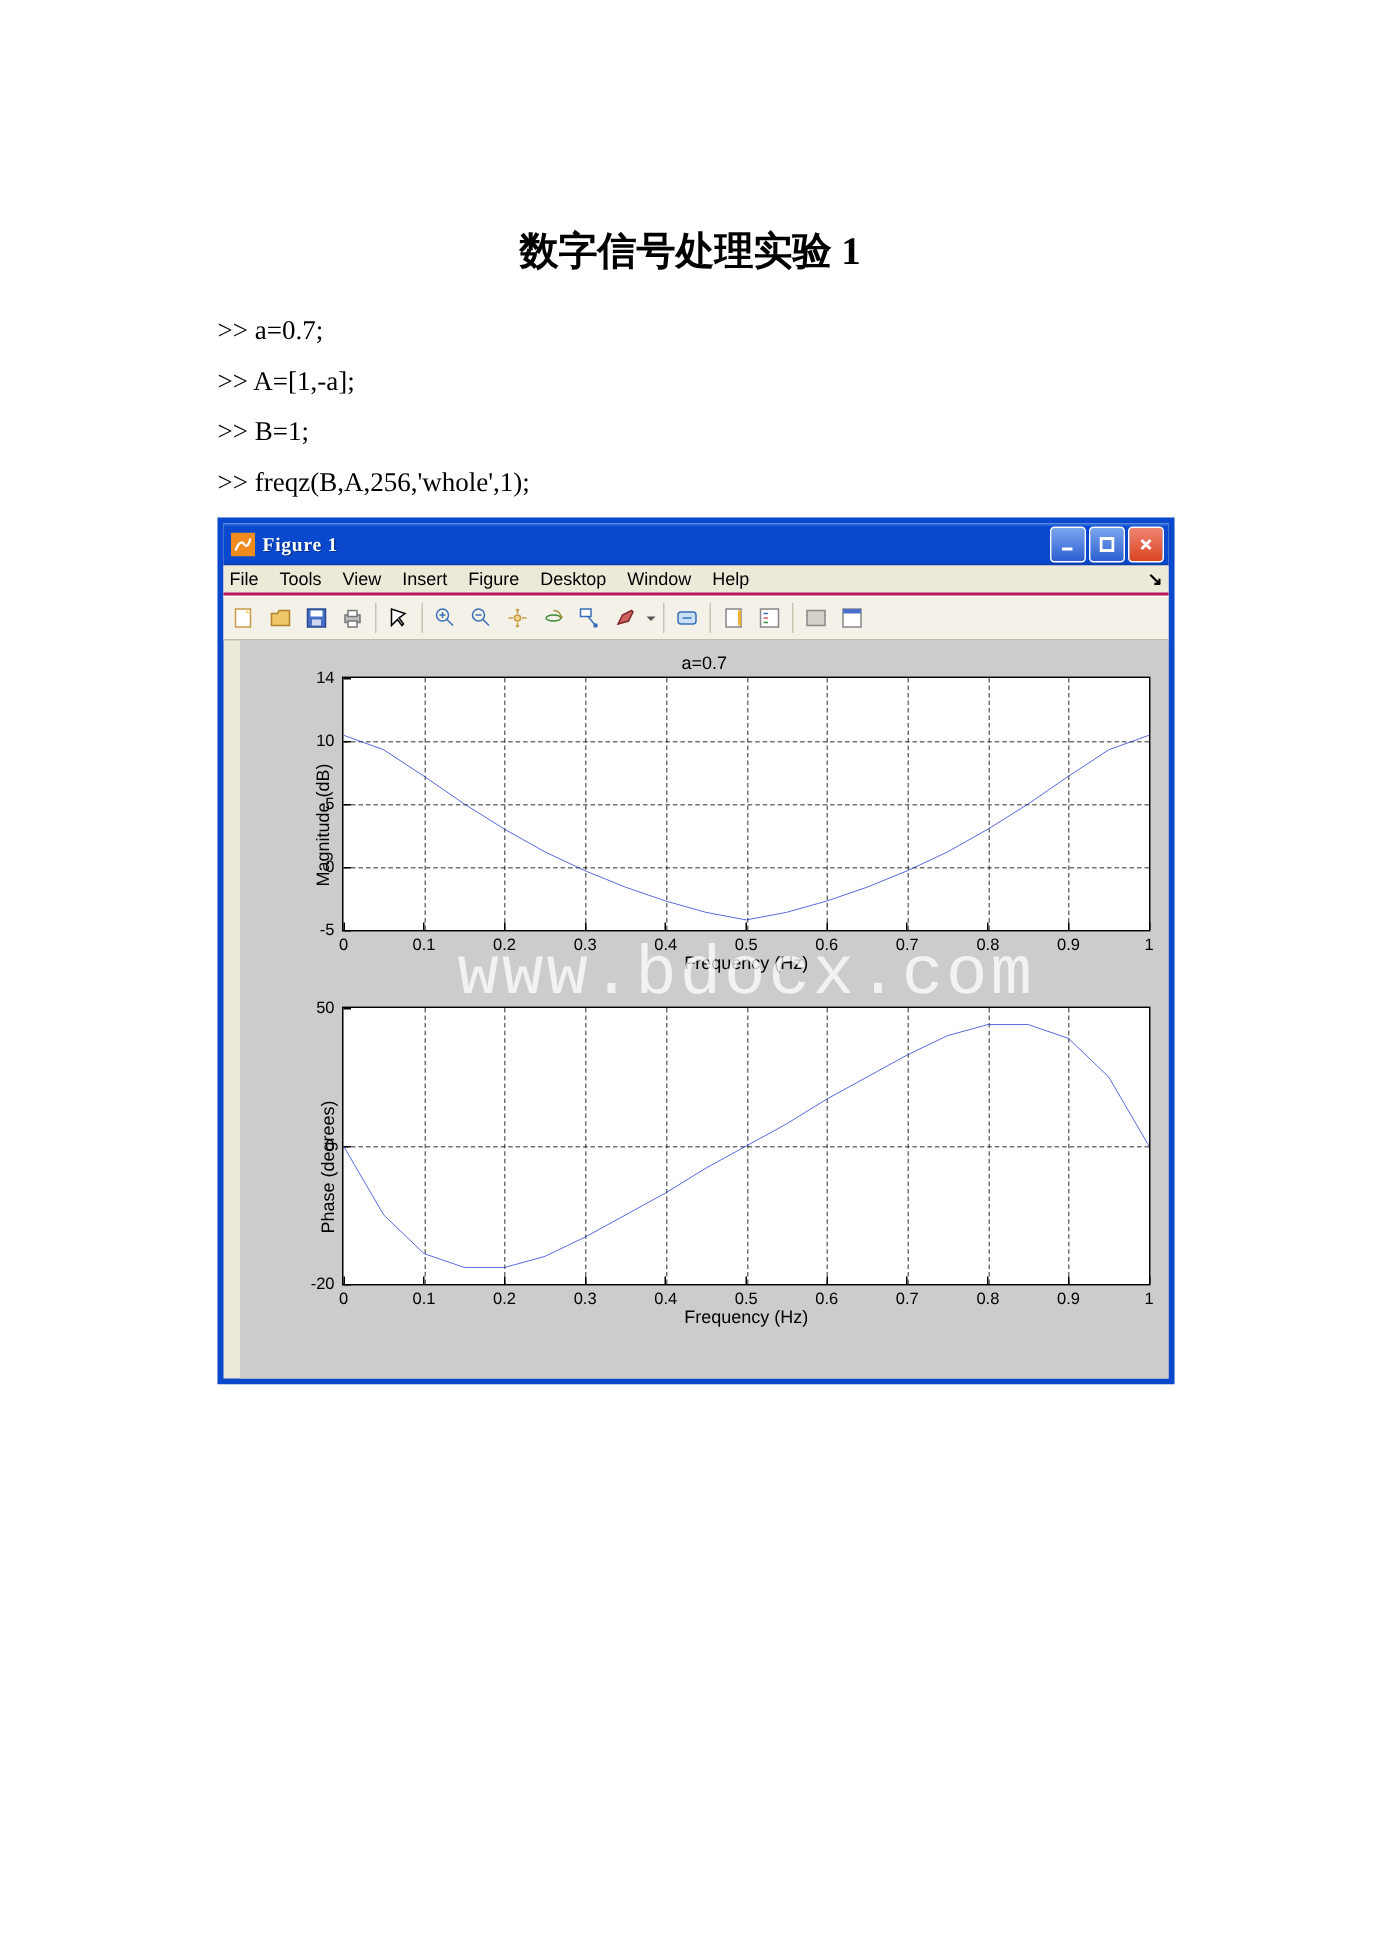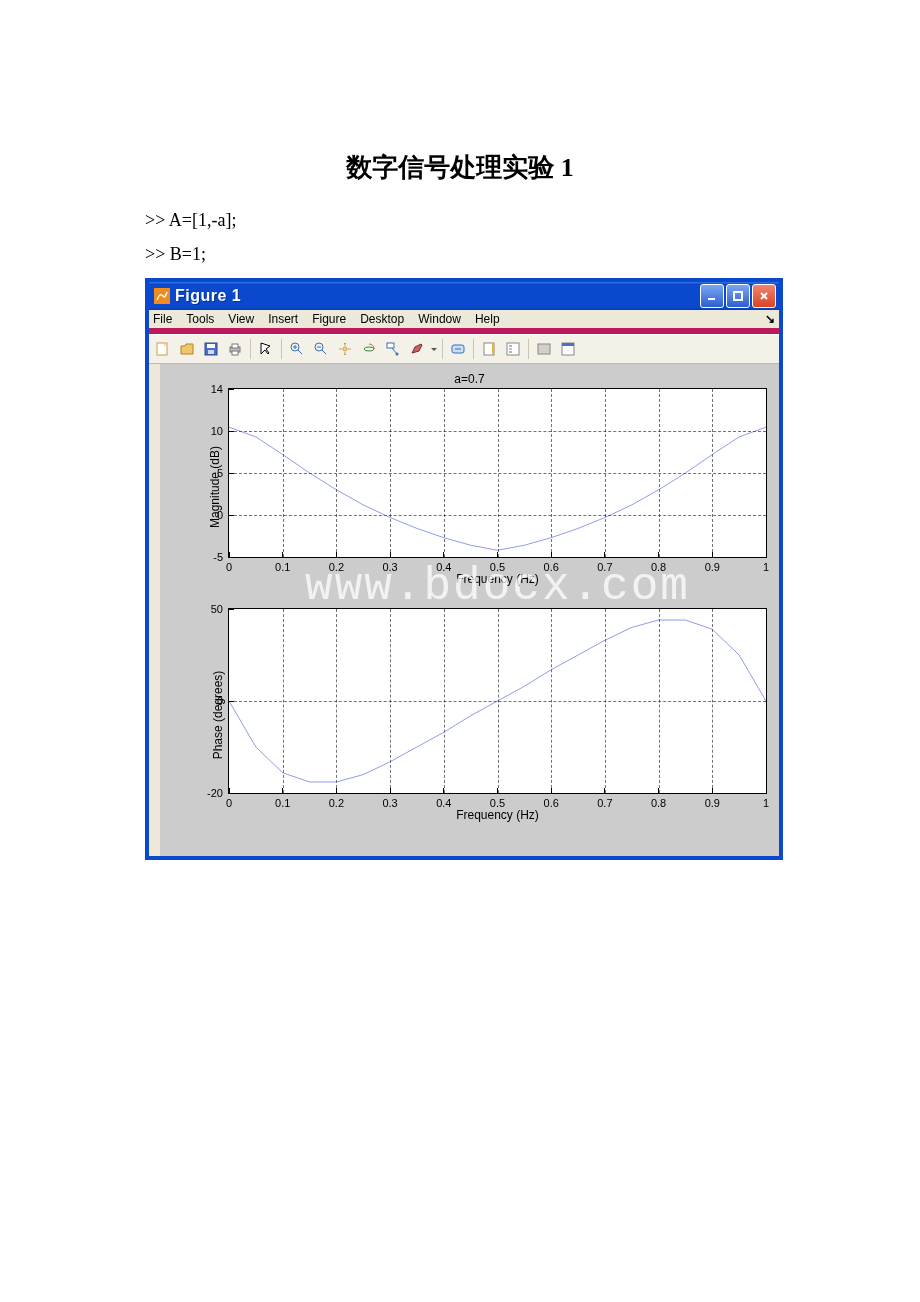--- a/index.html
+++ b/index.html
@@ -40,42 +40,42 @@
     font-family: "MS Sans Serif", Tahoma, sans-serif;
     font-weight: bold;
     font-size: 15px;
     padding: 0 3px 0 5px;
   }
   .titlebar .icon {
     width: 16px; height: 16px;
     display: inline-flex;
     margin-right: 5px;
   }
-  .titlebar .title-text { flex: 1; text-shadow: 1px 1px 0 #05318c; letter-spacing: 0.5px; font-family: Liberation Sans, sans-serif; font-size: 16px; }
+  .titlebar .title-text { flex: 1; text-shadow: 1px 1px 0 #05318c; letter-spacing: 0.5px; font-family: Liberation Serif, serif; font-size: 13px; }
   .winbtns { display: flex; gap: 2px; }
   .winbtn {
     width: 22px; height: 22px;
     border: 1px solid #ffffff;
     border-radius: 3px;
     display: flex; align-items: center; justify-content: center;
     font-family: Arial, sans-serif;
   }
   .winbtn.min, .winbtn.max { background: linear-gradient(to bottom, #7ba7ef, #2d5ed0); color: #fff; font-weight: bold; }
   .winbtn.close { background: linear-gradient(to bottom, #f08371, #d94521); color: #fff; font-weight: bold; }
   .winbtn svg { stroke: #fff; stroke-width: 2; }
   .menubar {
     background: #ece9d8;
     display: flex;
     align-items: center;
     font-family: Tahoma, sans-serif;
     font-size: 12px;
     color: #000;
     padding: 2px 4px;
     gap: 14px;
-    border-bottom: 6px solid #be185d;
+    border-bottom: 2px solid #be185d;
     position: relative;
   }
   .menubar .arrow-right {
     position: absolute; right: 4px; top: 2px;
     font-size: 12px; font-weight: bold;
   }
   .toolbar {
     background: #f4f2e8;
     display: flex;
     align-items: center;
@@ -175,22 +175,24 @@
     font-weight: 400;
     mix-blend-mode: normal;
   }
 </style>
 </head>
 <body>
 
 <div class="page-title">数字信号处理实验 1</div>
 
 <div class="code-block">
+  <div class="code-line">&gt;&gt; a=0.7;</div>
   <div class="code-line">&gt;&gt; A=[1,-a];</div>
   <div class="code-line">&gt;&gt; B=1;</div>
+  <div class="code-line">&gt;&gt; freqz(B,A,256,'whole',1);</div>
 </div>
 
 <div class="figure-window">
 
   <div class="titlebar">
     <span class="icon">
       <svg viewBox="0 0 16 16">
           <rect x="0" y="0" width="16" height="16" fill="#f28b1e"></rect>
           <path d="M3 12 Q6 4 9 8 Q11 11 13 4" stroke="#fff" stroke-width="1.5" fill="none"></path>
         </svg>

